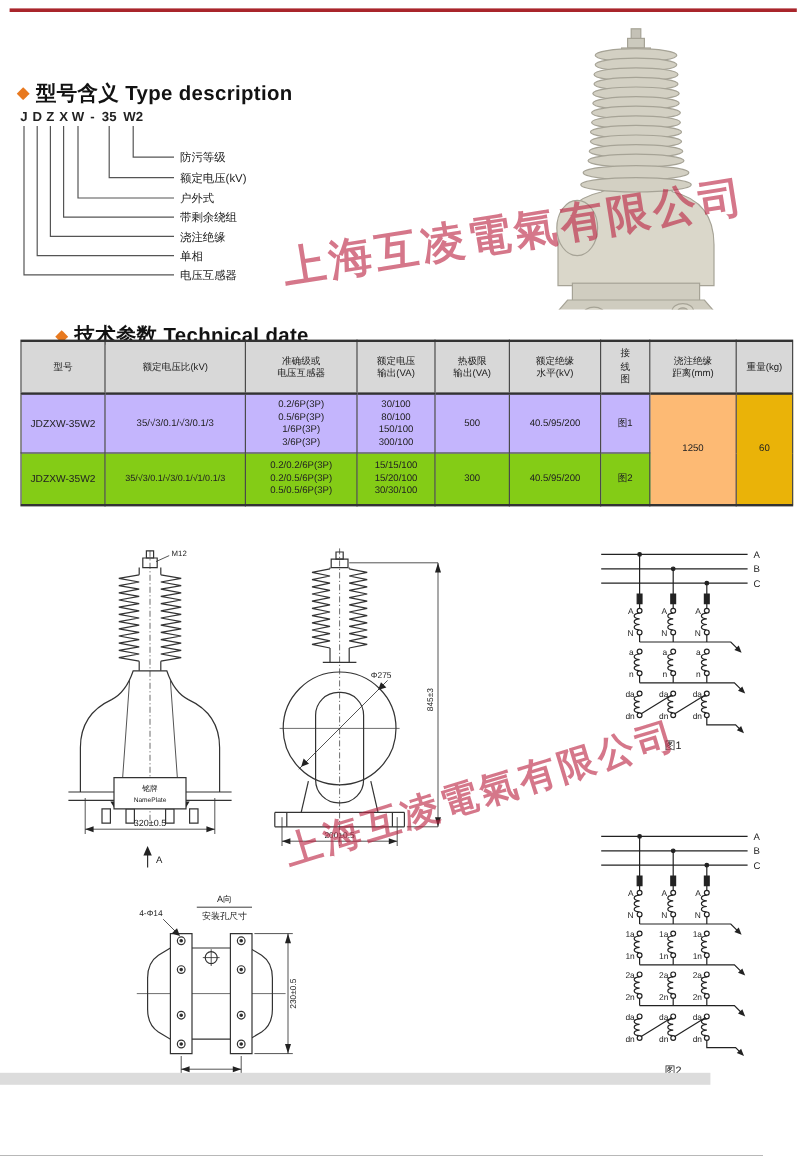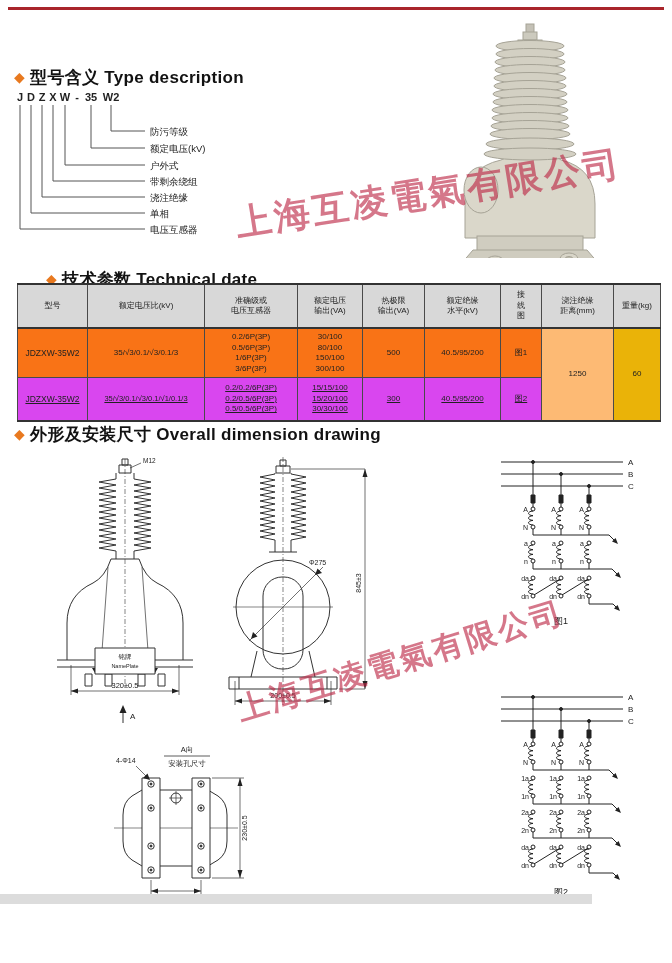--- a/index.html
+++ b/index.html
@@ -7,22 +7,22 @@
         font-family:"Liberation Sans","DejaVu Sans",sans-serif;color:#1a1a1a;}
   .abs{position:absolute;}
   .toprule{left:8px;top:7px;width:656px;height:3px;background:#a9252b;}
   .sec{font-weight:bold;font-size:17px;color:#121212;letter-spacing:.3px;white-space:nowrap;}
   .diamond{color:#e8791f;font-size:14px;margin-right:5px;vertical-align:1px;}
   table{border-collapse:collapse;table-layout:fixed;width:643px;font-size:8px;color:#222;}
   th,td{border:1px solid #4a4a4a;text-align:center;vertical-align:middle;
         padding:1px 2px;white-space:pre-line;line-height:10.5px;}
   thead th{background:#d8d8d8;font-weight:normal;height:40px;border-bottom:2px solid #333;}
   table{border-top:2px solid #333;border-bottom:2px solid #333;}
-  tr.r1 td{height:46px;background:#f97316;}
-  tr.r2 td{height:40px;background:#d946ef;text-decoration:underline;}
+  tr.r1 td{height:46px;background:#c4b5fd;}
+  tr.r2 td{height:40px;background:#84cc16;}
   .wm{color:rgba(187,36,66,0.62);font-weight:bold;white-space:nowrap;z-index:6;
       pointer-events:none;transform-origin:0 50%;letter-spacing:3px;}
   .gbar{left:0;top:894px;width:592px;height:10px;background:#dcdcdc;}
   svg{display:block;}
   svg text{font-family:"Liberation Sans","DejaVu Sans",sans-serif;fill:#222;}
   .lw line,.lw path,.lw rect,.lw circle,.lw ellipse,.lw polyline{vector-effect:non-scaling-stroke;}
 </style>
 </head>
 <body>
 
@@ -161,23 +161,20 @@
 15/20/100
 30/30/100</td>
           <td>300</td>
           <td>40.5/95/200</td>
           <td>图2</td>
         </tr>
       </tbody>
     </table>
   </div>
 
-  <div class="abs sec" style="left:14px;top:423px;">
-    <span class="diamond">◆</span><span>外形及安装尺寸 Overall dimension drawing</span>
-  </div>
 
   <svg class="abs lw" style="left:45px;top:455px;" width="160" height="280" viewBox="0 0 160 280">
     <g stroke="#333" stroke-width="1" fill="none">
       <line x1="80" y1="4" x2="80" y2="232" stroke-dasharray="5,2,1,2" stroke-width="0.6"></line>
       <rect x="77" y="4" width="6" height="6"></rect>
       <rect x="74" y="10" width="12" height="8"></rect>
       <line x1="71" y1="18" x2="71" y2="24"></line>
         <line x1="89" y1="18" x2="89" y2="24"></line>
       <path d="M71,24 L54,27 L71,30 L54,33 L71,36 L54,39 L71,42 L54,45 L71,48 L54,51 L71,54 L54,57 L71,60 L54,63 L71,66 L54,69 L71,72 L54,75 L71,78 L54,81 L71,84 L54,87 L71,90 L54,93 L71,96"></path>
       <path d="M89,24 L106,27 L89,30 L106,33 L89,36 L106,39 L89,42 L106,45 L89,48 L106,51 L89,54 L106,57 L89,60 L106,63 L89,66 L106,69 L89,72 L106,75 L89,78 L106,81 L89,84 L106,87 L89,90 L106,93 L89,96"></path>

